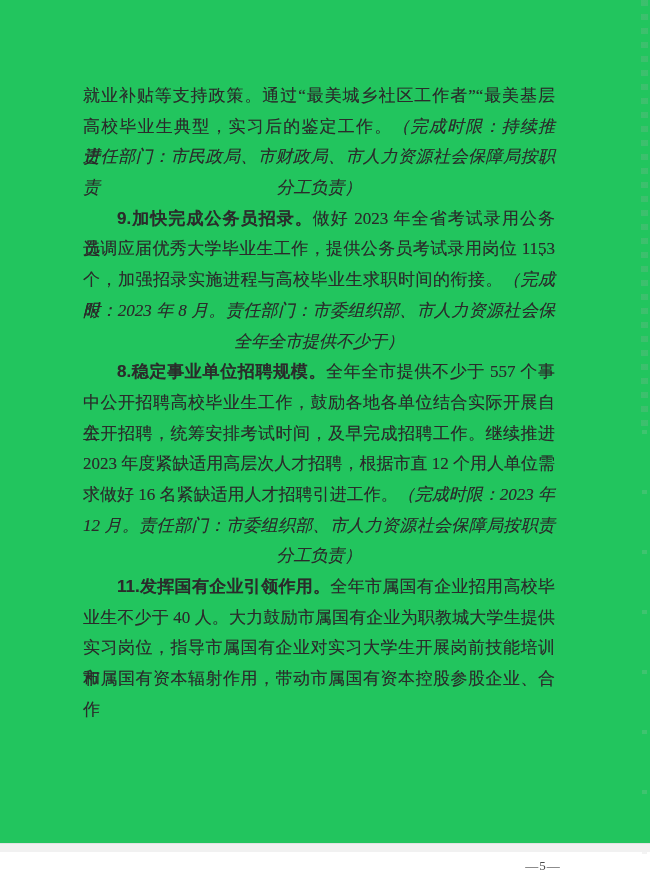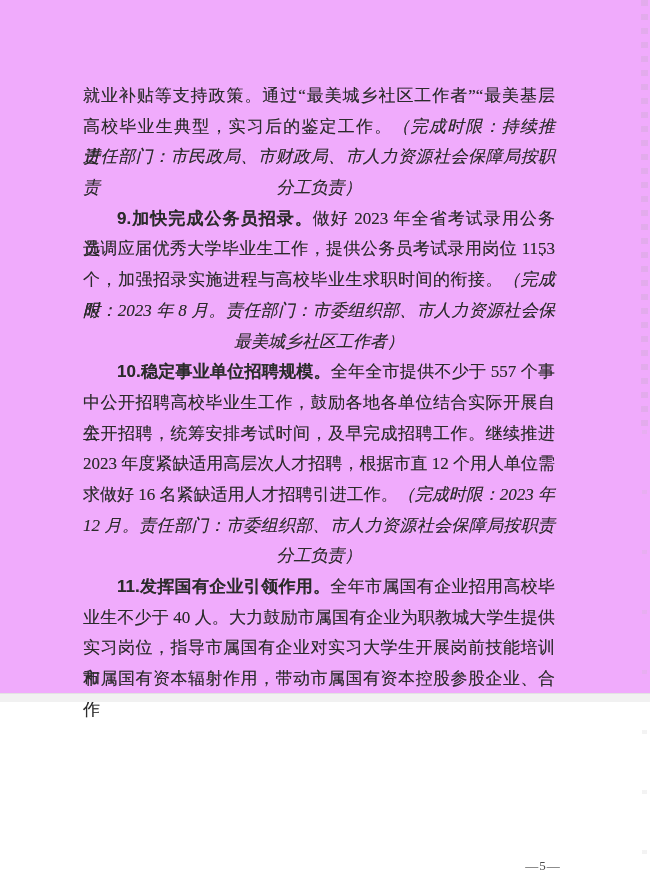--- a/index.html
+++ b/index.html
@@ -6,22 +6,22 @@
     margin: 0;
     padding: 0;
     width: 650px;
     height: 891px;
     background: #ffffff;
     overflow: hidden;
   }
   .scan-page {
     position: relative;
     width: 650px;
-    height: 702px;
-    background: #f0abfc;
+    height: 852px;
+    background: #22c55e;
     font-family: "Liberation Serif", "DejaVu Serif", serif;
     color: #2b2b2b;
   }
   .text-block {
     position: absolute;
     left: 83px;
     top: 81px;
     width: 472px;
   }
   .line {
@@ -106,22 +106,22 @@
 <div class="scan-page">
   <div class="text-block">
       <div class="line justify"><span class="seg-song">就业补贴等支持政策。通过“最美城乡社区工作者”“最美基层</span></div>
       <div class="line justify"><span class="seg-song">高校毕业生典型，实习后的鉴定工作。</span><span class="seg-kai">（完成时限：持续推进。</span></div>
       <div class="line justify"><span class="seg-kai">责任部门：市民政局、市财政局、市人力资源社会保障局按职责</span></div>
       <div class="line"><span class="seg-kai">分工负责）</span></div>
       <div class="line indent justify"><span class="seg-bold">9.加快完成公务员招录。</span><span class="seg-song">做好 2023 年全省考试录用公务员、</span></div>
       <div class="line justify"><span class="seg-song">选调应届优秀大学毕业生工作，提供公务员考试录用岗位 1153</span></div>
       <div class="line justify"><span class="seg-song">个，加强招录实施进程与高校毕业生求职时间的衔接。</span><span class="seg-kai">（完成时</span></div>
       <div class="line justify"><span class="seg-kai">限：2023 年 8 月。责任部门：市委组织部、市人力资源社会保</span></div>
-      <div class="line"><span class="seg-kai">最美城乡社区工作者）</span></div>
-      <div class="line indent justify"><span class="seg-bold">10.稳定事业单位招聘规模。</span><span class="seg-song">全年全市提供不少于 557 个事</span></div>
+      <div class="line"><span class="seg-kai">全年全市提供不少于）</span></div>
+      <div class="line indent justify"><span class="seg-bold">8.稳定事业单位招聘规模。</span><span class="seg-song">全年全市提供不少于 557 个事</span></div>
       <div class="line justify"><span class="seg-song">中公开招聘高校毕业生工作，鼓励各地各单位结合实际开展自主</span></div>
       <div class="line justify"><span class="seg-song">公开招聘，统筹安排考试时间，及早完成招聘工作。继续推进</span></div>
       <div class="line justify"><span class="seg-song">2023 年度紧缺适用高层次人才招聘，根据市直 12 个用人单位需</span></div>
       <div class="line justify"><span class="seg-song">求做好 16 名紧缺适用人才招聘引进工作。</span><span class="seg-kai">（完成时限：2023 年</span></div>
       <div class="line justify"><span class="seg-kai">12 月。责任部门：市委组织部、市人力资源社会保障局按职责</span></div>
       <div class="line"><span class="seg-kai">分工负责）</span></div>
       <div class="line indent justify"><span class="seg-bold">11.发挥国有企业引领作用。</span><span class="seg-song">全年市属国有企业招用高校毕</span></div>
       <div class="line justify"><span class="seg-song">业生不少于 40 人。大力鼓励市属国有企业为职教城大学生提供</span></div>
       <div class="line justify"><span class="seg-song">实习岗位，指导市属国有企业对实习大学生开展岗前技能培训和</span></div>
       <div class="line justify"><span class="seg-song">市属国有资本辐射作用，带动市属国有资本控股参股企业、合作</span></div>

